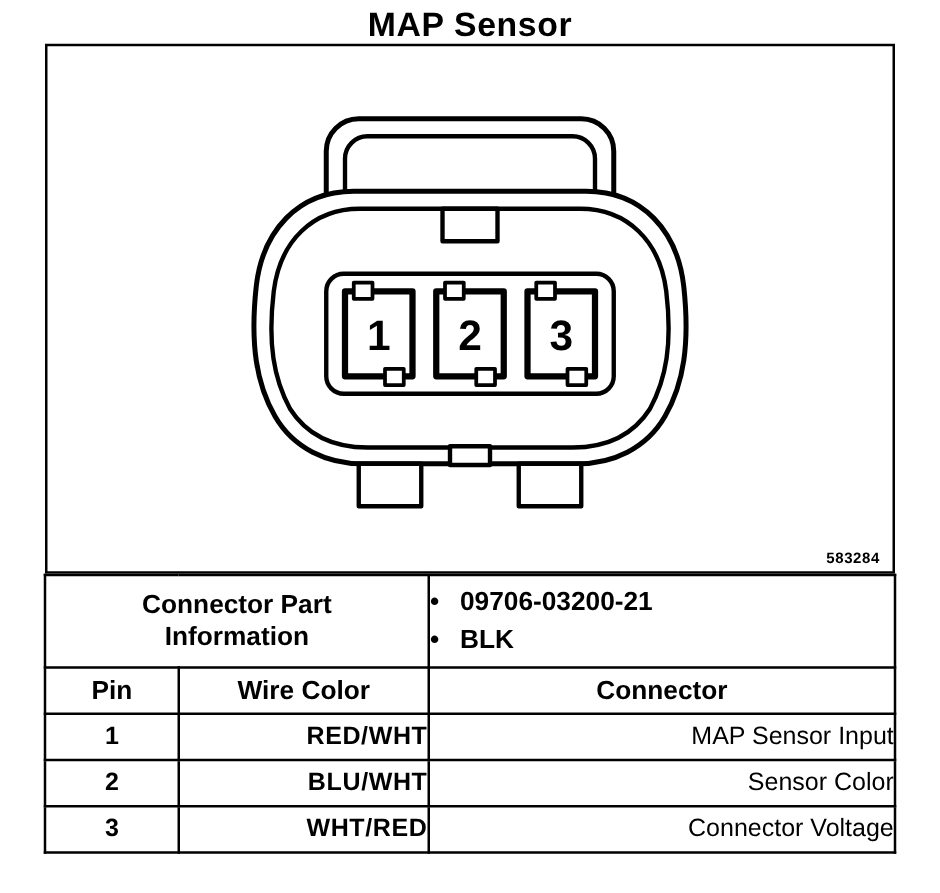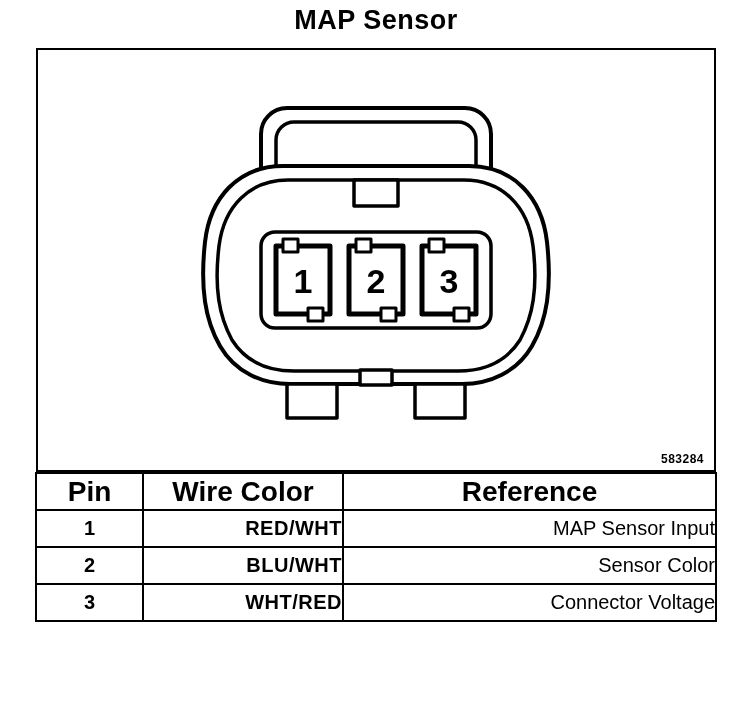--- a/index.html
+++ b/index.html
@@ -8,21 +8,21 @@
     width: 752px; height: 714px;
     background: #fff; color: #000;
     font-family: "Liberation Sans", sans-serif;
   }
   .page { width: 752px; height: 714px; position: relative; }
   .title {
     text-align: center;
     font-size: 27px;
     font-weight: bold;
     padding-top: 5px;
-    height: 48px;
+    height: 35px;
     letter-spacing: 0.5px;
   }
   .diagram-box {
     position: relative;
     width: 680px;
     height: 424px;
     margin: 0 auto;
     border: 2px solid #000;
     background: #fff;
   }
@@ -68,21 +68,21 @@
     line-height: 1.45;
     white-space: nowrap;
   }
   .part-info-item .bullet {
     display: inline-block;
     width: 24px;
     font-size: 21px;
   }
   tr.header-row th {
     height: 37px;
-    font-size: 28px;
+    font-size: 21px;
     font-weight: bold;
     text-align: center;
     vertical-align: middle;
   }
   tr.data-row td { height: 37px; vertical-align: middle; font-size: 20px; }
   td.cell-pin  { text-align: center; font-weight: bold; }
   td.cell-wire { text-align: right; font-weight: bold; letter-spacing: 0.5px; }
   td.cell-func { text-align: right; padding-left: 14px; font-weight: normal; }
 </style>
 </head>
@@ -132,24 +132,37 @@
     <div class="figure-number">583284</div>
   </div>
 
   <table class="info-table">
     <colgroup>
       <col class="col-pin">
         <col class="col-wire">
         <col class="col-func">
     </colgroup>
     <tbody>
+      <tr class="part-info-row">
+        <td colspan="2" class="part-info-label">
+          <span>Connector Part Information</span>
+        </td>
+        <td class="part-info-values">
+          <div class="part-info-item">
+            <span class="bullet">•</span><span>09706-03200-21</span>
+          </div>
+          <div class="part-info-item">
+            <span class="bullet">•</span><span>BLK</span>
+          </div>
+        </td>
+      </tr>
       <tr class="header-row">
         <th>Pin</th>
         <th>Wire Color</th>
-        <th>Reference</th>
+        <th>Connector</th>
       </tr>
       <tr class="data-row">
         <td class="cell-pin">1</td>
         <td class="cell-wire">RED/WHT</td>
         <td class="cell-func">MAP Sensor Input</td>
       </tr>
       <tr class="data-row">
         <td class="cell-pin">2</td>
         <td class="cell-wire">BLU/WHT</td>
         <td class="cell-func">Sensor Color</td>

